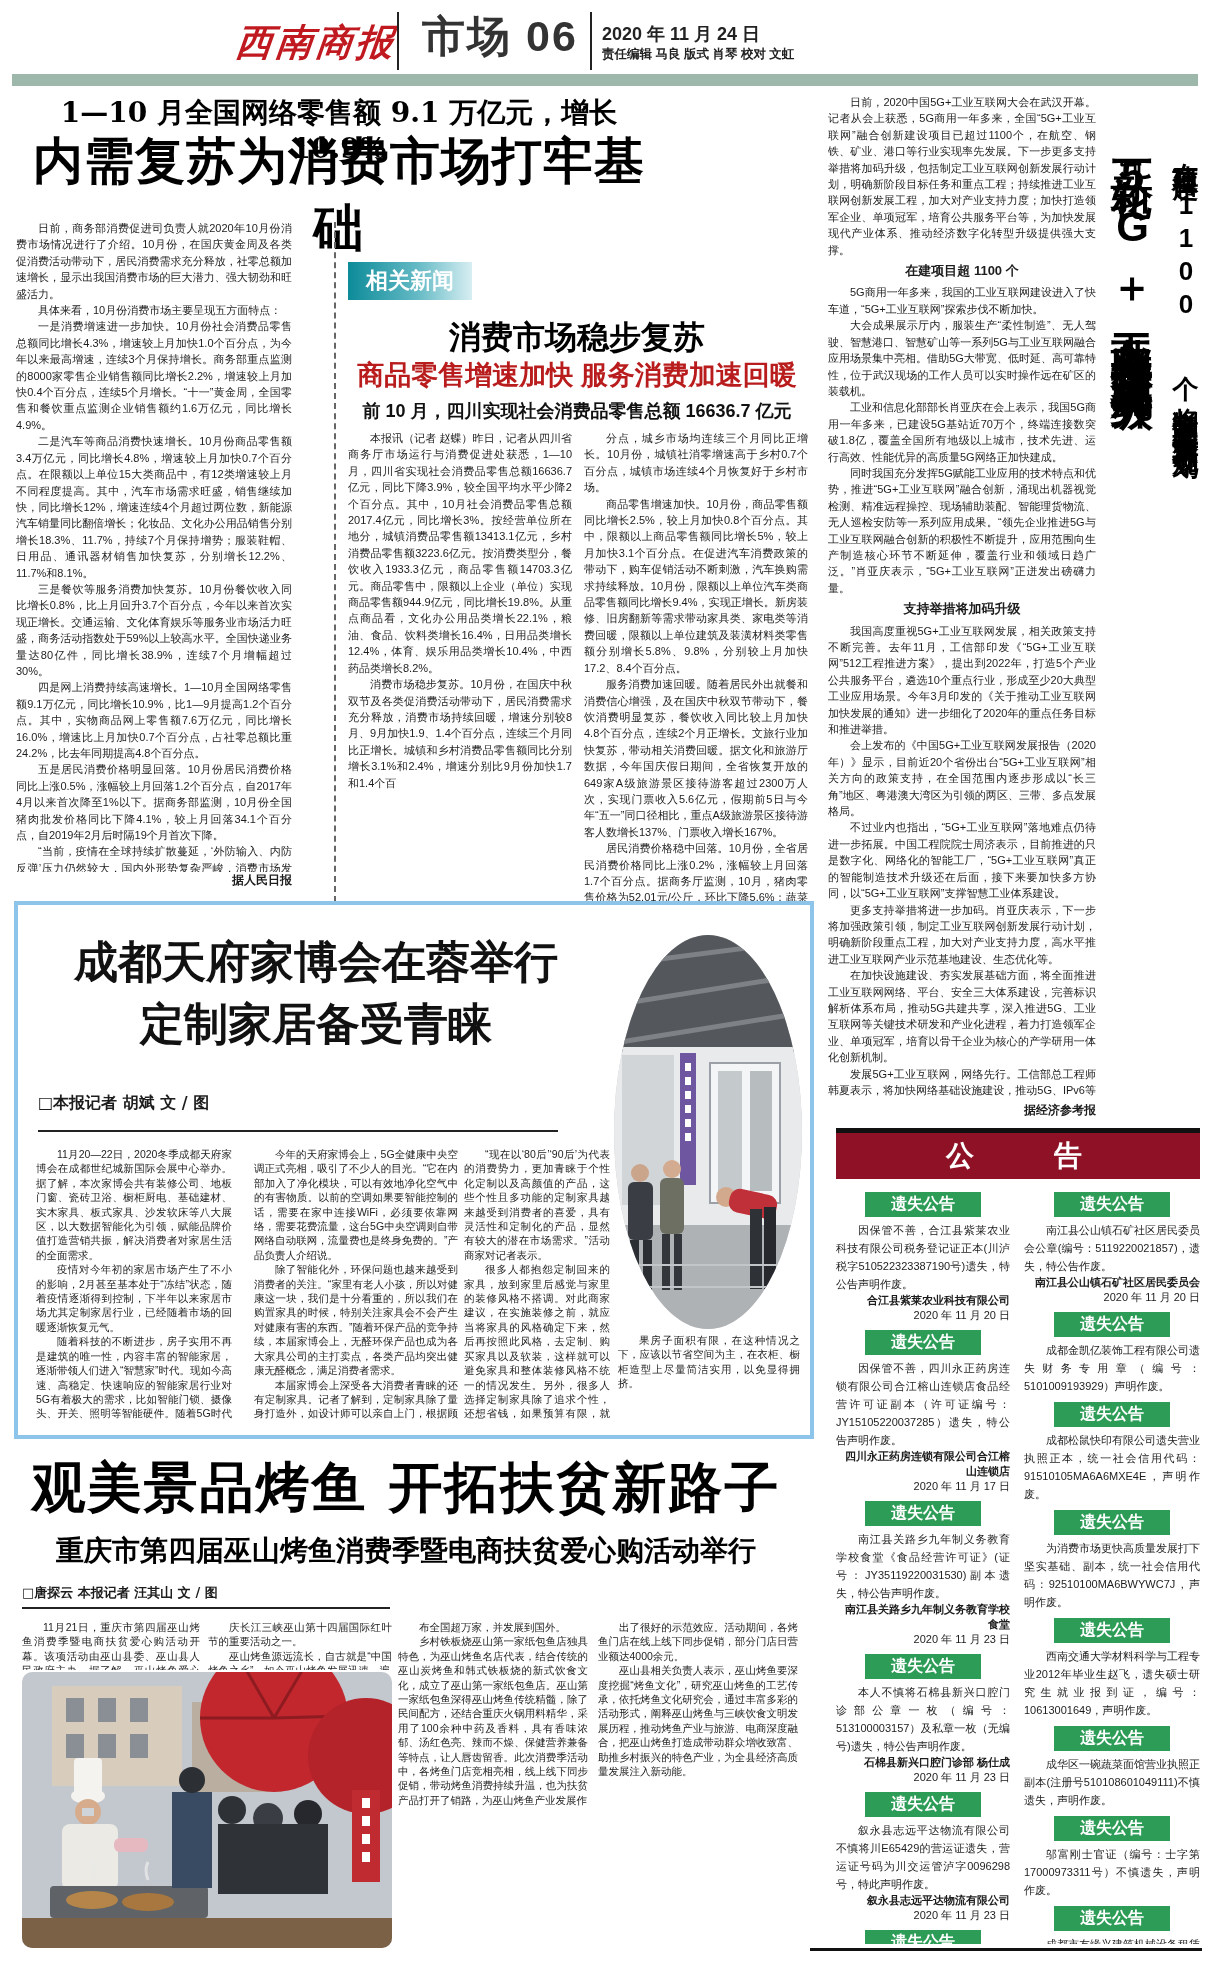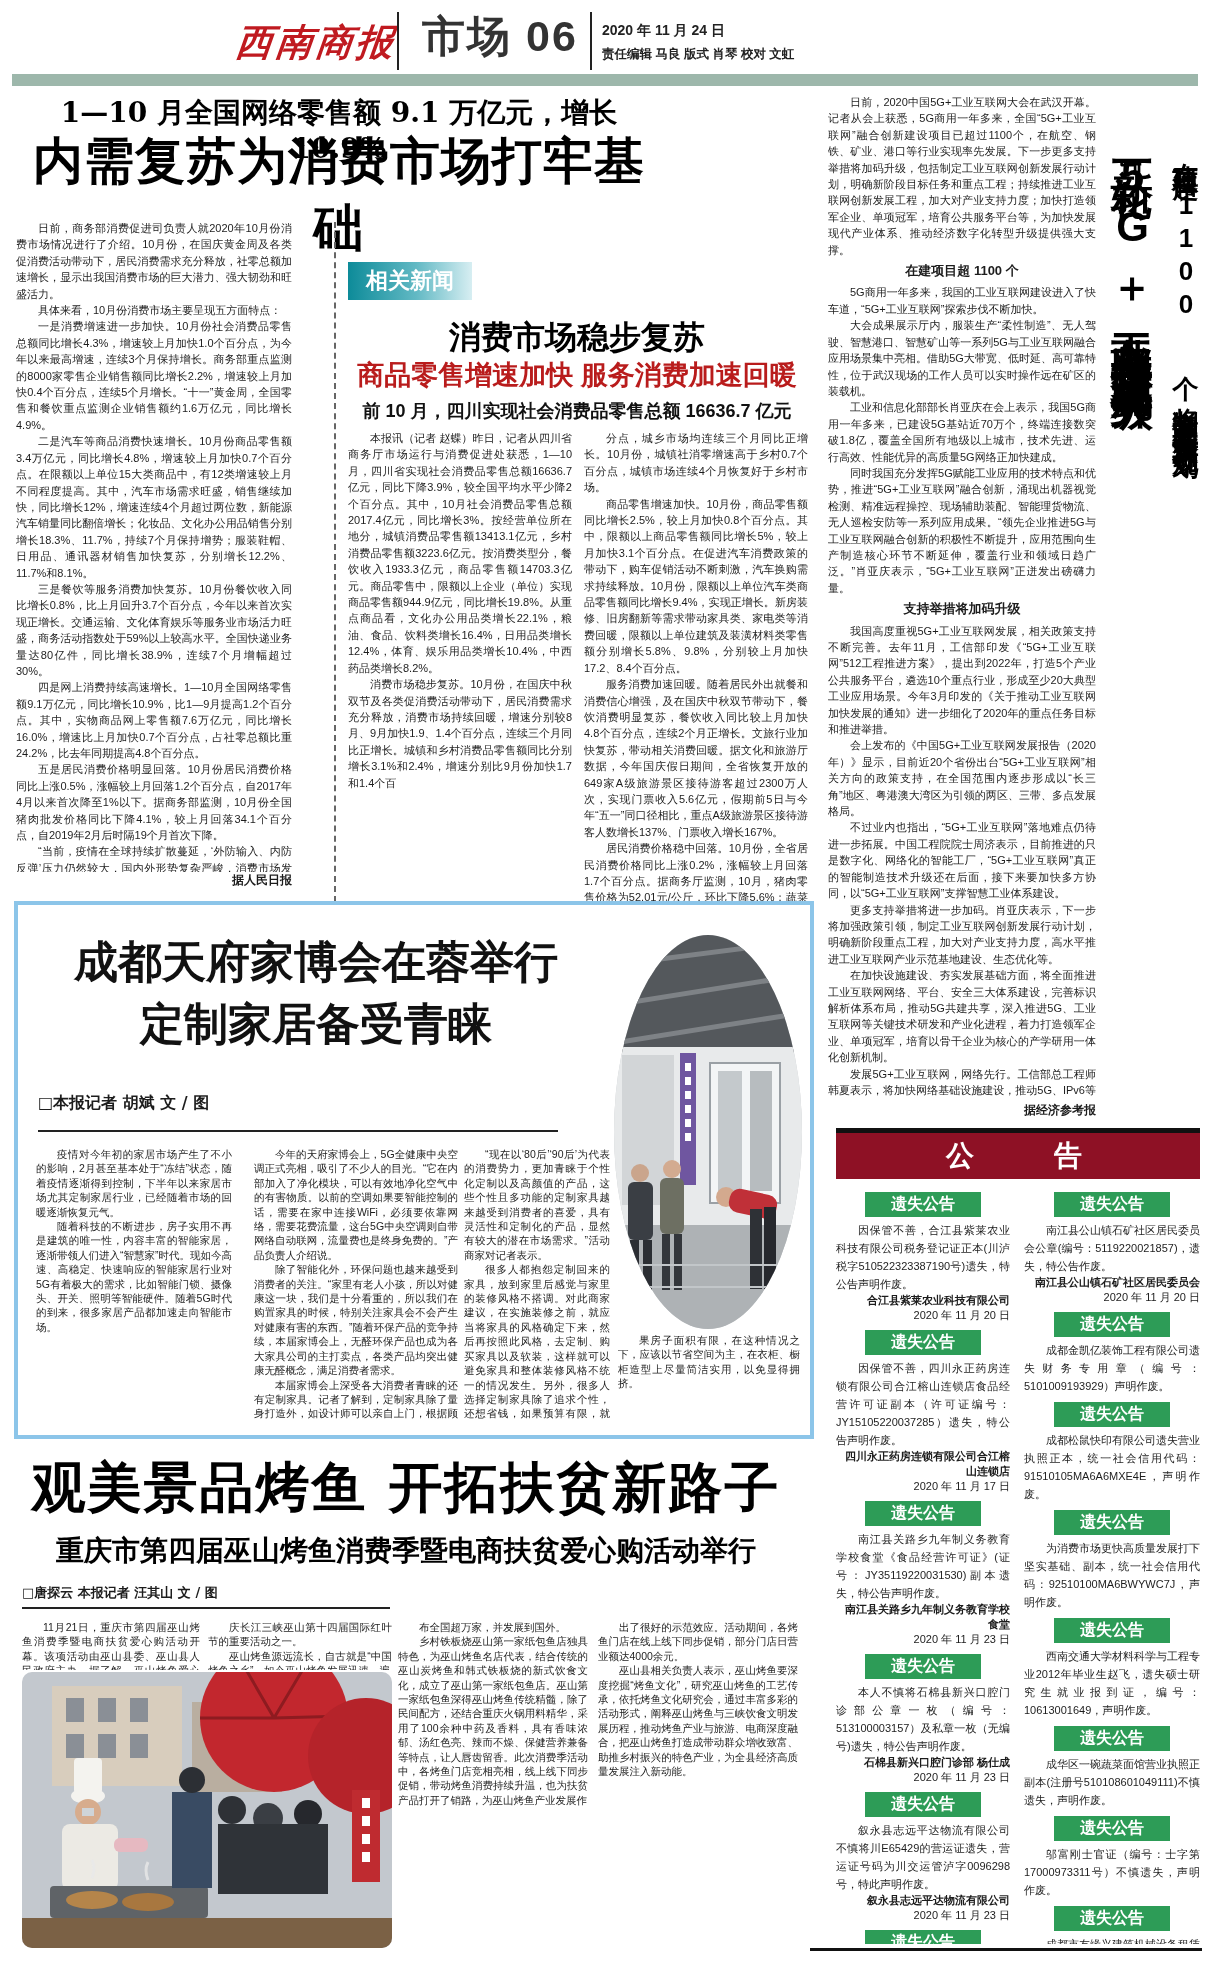--- a/index.html
+++ b/index.html
@@ -4,21 +4,21 @@
 <style>
   html,body{margin:0;padding:0;background:#e8e8e4;}
   .page{position:relative;width:1210px;height:1966px;background:#ffffff;margin:0 auto;
         font-family:"Liberation Sans","DejaVu Sans",sans-serif;color:#1c1c1c;overflow:hidden;}
   .abs{position:absolute;}
   
   .masthead{left:236px;top:18px;font-family:"DejaVu Serif",serif;font-style:italic;font-weight:bold;
             font-size:37px;color:#c01a20;letter-spacing:3px;transform:skewX(-6deg);}
   .hline{width:2px;background:#222;}
   .pagelabel{left:416px;top:8px;width:168px;text-align:center;font-size:43px;font-weight:900;color:#333;letter-spacing:2px;}
-  .hdate{left:602px;top:22px;font-size:14px;font-weight:bold;color:#222;}
+  .hdate{left:602px;top:22px;font-size:18px;font-weight:bold;color:#222;}
   .hstaff{left:602px;top:46px;font-size:12.5px;font-weight:bold;color:#222;}
   .band{left:12px;top:74px;width:1186px;height:12px;background:#9db7ab;}
   
   .kicker{left:16px;top:94px;width:646px;text-align:center;font-family:"DejaVu Serif",serif;
           font-size:28px;font-weight:900;color:#000;}
   .mainhead{left:14px;top:128px;width:650px;text-align:center;font-size:50px;font-weight:900;
             color:#000;letter-spacing:1px;}
   .col{position:absolute;overflow:hidden;font-size:11px;line-height:16.4px;text-align:justify;color:#1d1d1d;}
   .para{text-indent:2em;margin:0;}
   .byline{position:absolute;text-align:right;font-size:12px;font-weight:bold;background:#fff;}
@@ -126,20 +126,21 @@
   </div>
   <div class="byline" style="left:828px;top:1102px;width:268px;">据经济参考报</div>
   <div class="abs vert vmain">新一轮『5G＋工业互联网』支持政策将加码升级</div>
   <div class="abs vert vkick">在建项目超 1100 个　将制定工业互联网创新发展行动规划</div>
 
   <div class="abs expobox">
     <div class="eh" style="top:28px;">成都天府家博会在蓉举行</div>
     <div class="eh" style="top:90px;">定制家居备受青睐</div>
     <div class="ebyline">□本报记者 胡斌 文 / 图</div>
     <div class="col smallcol" style="left:18px;top:242px;width:196px;height:272px;">
+        <p class="para">11月20—22日，2020冬季成都天府家博会在成都世纪城新国际会展中心举办。据了解，本次家博会共有装修公司、地板门窗、瓷砖卫浴、橱柜厨电、基础建材、实木家具、板式家具、沙发软床等八大展区，以大数据智能化为引领，赋能品牌价值打造营销共振，解决消费者对家居生活的全面需求。</p>
         <p class="para">疫情对今年初的家居市场产生了不小的影响，2月甚至基本处于“冻结”状态，随着疫情逐渐得到控制，下半年以来家居市场尤其定制家居行业，已经随着市场的回暖逐渐恢复元气。</p>
         <p class="para">随着科技的不断进步，房子实用不再是建筑的唯一性，内容丰富的智能家居，逐渐带领人们进入“智慧家”时代。现如今高速、高稳定、快速响应的智能家居行业对5G有着极大的需求，比如智能门锁、摄像头、开关、照明等智能硬件。随着5G时代的到来，很多家居产品都加速走向智能市场。</p>
       </div>
     <div class="col smallcol" style="left:236px;top:242px;width:204px;height:272px;">
         <p class="para">今年的天府家博会上，5G全健康中央空调正式亮相，吸引了不少人的目光。“它在内部加入了净化模块，可以有效地净化空气中的有害物质。以前的空调如果要智能控制的话，需要在家中连接WiFi，必须要依靠网络，需要花费流量，这台5G中央空调则自带网络自动联网，流量费也是终身免费的。”产品负责人介绍说。</p>
         <p class="para">除了智能化外，环保问题也越来越受到消费者的关注。“家里有老人小孩，所以对健康这一块，我们是十分看重的，所以我们在购置家具的时候，特别关注家具会不会产生对健康有害的东西。”随着环保产品的竞争持续，本届家博会上，无醛环保产品也成为各大家具公司的主打卖点，各类产品均突出健康无醛概念，满足消费者需求。</p>
         <p class="para">本届家博会上深受各大消费者青睐的还有定制家具。记者了解到，定制家具除了量身打造外，如设计师可以亲自上门，根据顾客的</p>
       </div>
     <div class="col smallcol" style="left:446px;top:242px;width:146px;height:272px;">
         <p class="para">“现在以‘80后’‘90后’为代表的消费势力，更加青睐于个性化定制以及高颜值的产品，这些个性且多功能的定制家具越来越受到消费者的喜爱，具有灵活性和定制化的产品，显然有较大的潜在市场需求。”活动商家对记者表示。</p>

